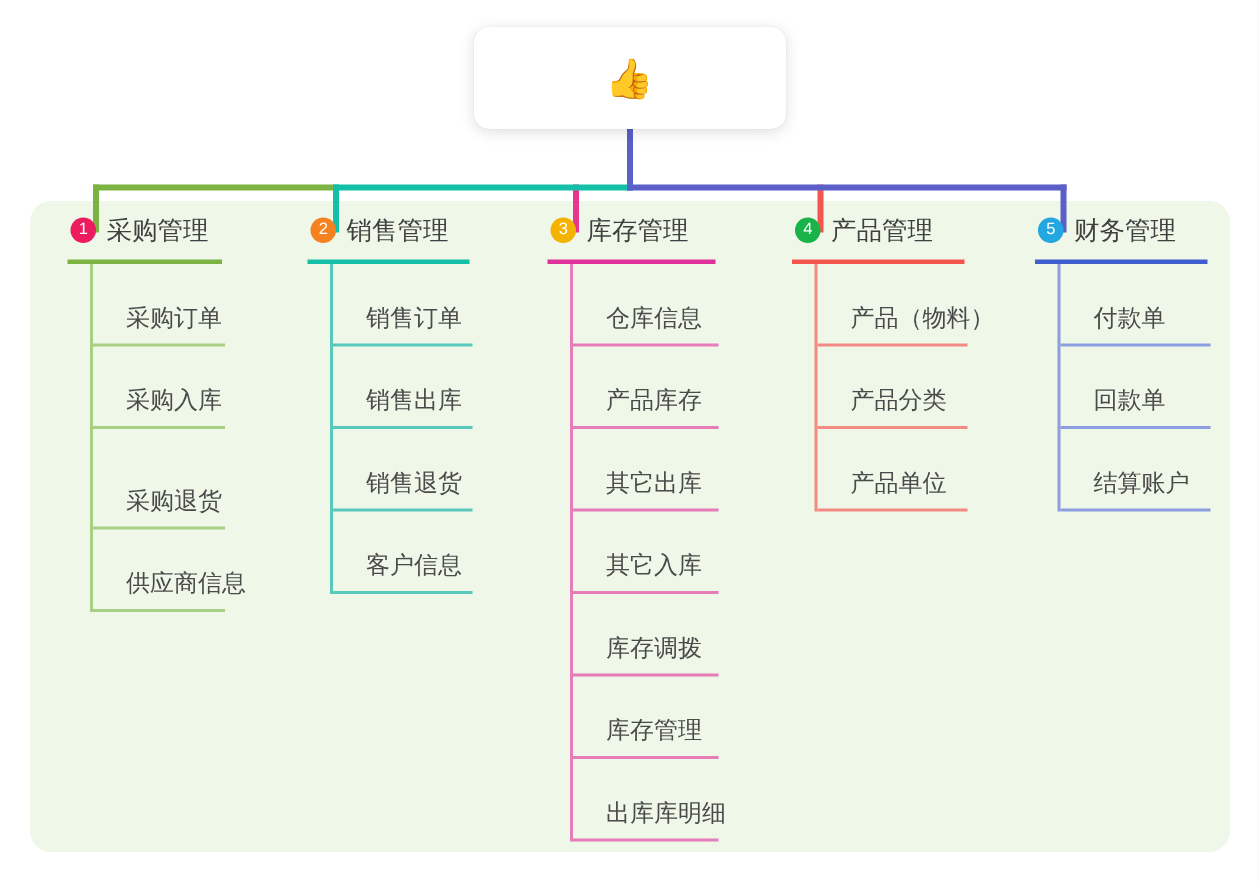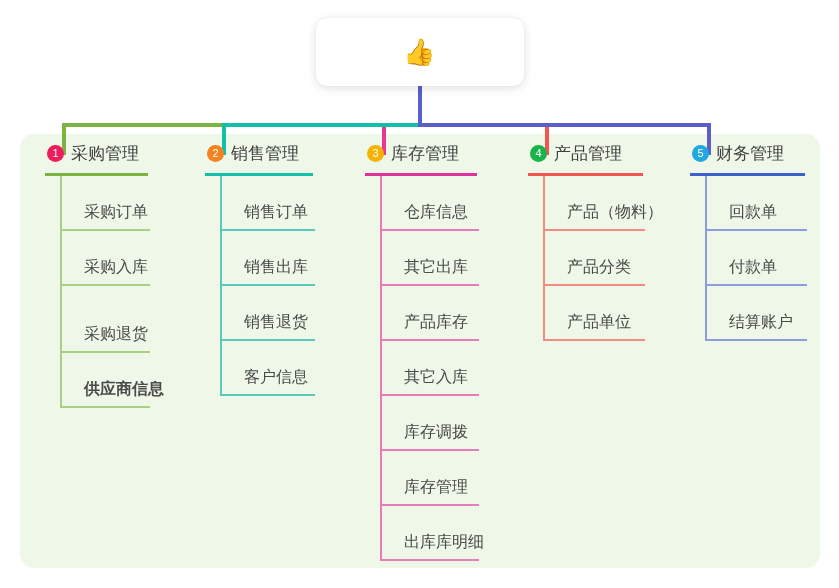--- a/index.html
+++ b/index.html
@@ -161,21 +161,21 @@
       <div class="items" style="border-left-color: rgb(168, 207, 132);">
         <div class="item" style="border-bottom-color: rgb(168, 207, 132); width: 88px;">
           <span class="item-label">采购订单</span>
         </div>
         <div class="item" style="border-bottom-color: rgb(168, 207, 132); width: 88px;">
           <span class="item-label">采购入库</span>
         </div>
         <div class="item" style="border-bottom-color: rgb(168, 207, 132); width: 88px; margin-top: 12px;">
           <span class="item-label">采购退货</span>
         </div>
-        <div class="item" style="border-bottom-color: rgb(168, 207, 132); width: 88px; font-weight: bold;">
+        <div class="item" style="border-bottom-color: rgb(168, 207, 132); width: 88px;">
           <span class="item-label">供应商信息</span>
         </div>
       </div>
     </div>
     <div class="column" style="left: 205px;">
       <div class="col-header">
         <span class="badge" style="background: rgb(245, 130, 32);">2</span>
         <span class="col-title">销售管理</span>
       </div>
       <div class="col-rule" style="background: rgb(19, 191, 166); width: 108px;"></div>
@@ -198,24 +198,24 @@
       <div class="col-header">
         <span class="badge" style="background: rgb(245, 179, 1);">3</span>
         <span class="col-title">库存管理</span>
       </div>
       <div class="col-rule" style="background: rgb(224, 50, 154); width: 112px;"></div>
       <div class="items" style="border-left-color: rgb(230, 124, 184);">
         <div class="item" style="border-bottom-color: rgb(230, 124, 184); width: 97px;">
           <span class="item-label">仓库信息</span>
         </div>
         <div class="item" style="border-bottom-color: rgb(230, 124, 184); width: 97px;">
+          <span class="item-label">产品库存</span>
+        </div>
+        <div class="item" style="border-bottom-color: rgb(230, 124, 184); width: 97px;">
           <span class="item-label">其它出库</span>
-        </div>
-        <div class="item" style="border-bottom-color: rgb(230, 124, 184); width: 97px;">
-          <span class="item-label">产品库存</span>
         </div>
         <div class="item" style="border-bottom-color: rgb(230, 124, 184); width: 97px;">
           <span class="item-label">其它入库</span>
         </div>
         <div class="item" style="border-bottom-color: rgb(230, 124, 184); width: 97px;">
           <span class="item-label">库存调拨</span>
         </div>
         <div class="item" style="border-bottom-color: rgb(230, 124, 184); width: 97px;">
           <span class="item-label">库存管理</span>
         </div>
@@ -243,23 +243,23 @@
       </div>
     </div>
     <div class="column" style="left: 690px;">
       <div class="col-header">
         <span class="badge" style="background: rgb(34, 167, 224);">5</span>
         <span class="col-title">财务管理</span>
       </div>
       <div class="col-rule" style="background: rgb(63, 95, 207); width: 115px;"></div>
       <div class="items" style="border-left-color: rgb(140, 158, 224);">
         <div class="item" style="border-bottom-color: rgb(140, 158, 224); width: 100px;">
+          <span class="item-label">付款单</span>
+        </div>
+        <div class="item" style="border-bottom-color: rgb(140, 158, 224); width: 100px;">
           <span class="item-label">回款单</span>
-        </div>
-        <div class="item" style="border-bottom-color: rgb(140, 158, 224); width: 100px;">
-          <span class="item-label">付款单</span>
         </div>
         <div class="item" style="border-bottom-color: rgb(140, 158, 224); width: 100px;">
           <span class="item-label">结算账户</span>
         </div>
       </div>
     </div>
   </div>
 
 </body></html>

